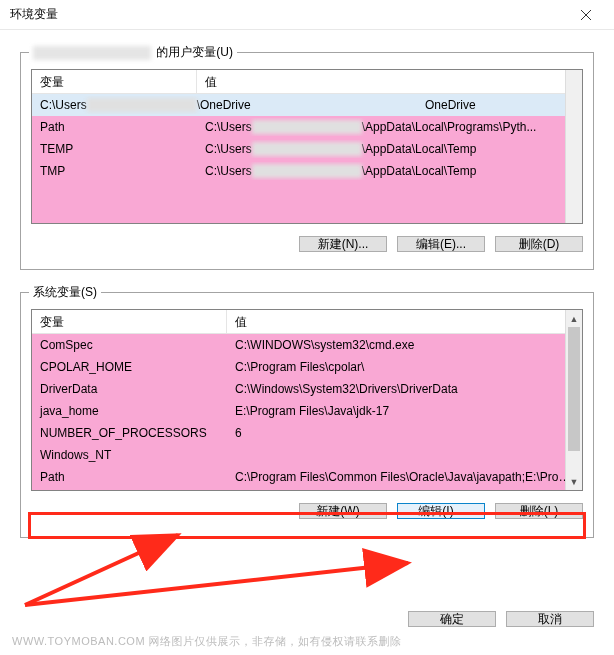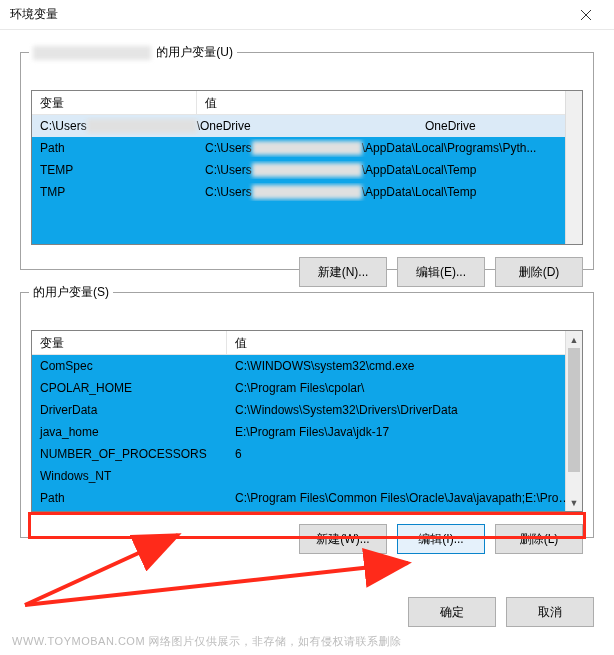--- a/index.html
+++ b/index.html
@@ -56,25 +56,24 @@
   display: inline-block;
   width: 118px;
   height: 14px;
   background: #e5e5e5;
   filter: blur(2px);
   vertical-align: middle;
   margin-right: 2px;
 }
 .tablewrap {
   border: 1px solid #828282;
-  background: #0ea5e9;
+  background: #f9a8d4;
   height: 155px;
   position: relative;
   overflow: hidden;
-  margin-top: 21px;
 }
 .tablewrap.sys { height: 182px; }
 .thead {
   display: flex;
   height: 24px;
   background: #fff;
   border-bottom: 1px solid #e5e5e5;
 }
 .thead .th {
   padding: 4px 8px;
@@ -122,21 +121,21 @@
 .sysscroll .track { flex:1; position:relative; }
 .sysscroll .thumb { position:absolute; left:2px; right:2px; top:0; height:85%; background:#c7c7c7; }
 .btnrow {
   display: flex;
   justify-content: flex-end;
   gap: 10px;
   margin-top: 12px;
 }
 .btn {
   min-width: 88px;
-  height: 30px;
+  height: 16px;
   border: 1px solid #adadad;
   background: #e1e1e1;
   font-size: 12px;
   display: flex;
   align-items: center;
   justify-content: center;
   cursor: pointer;
   font-family: inherit;
 }
 .btn.highlight { border: 1px solid #0a84cb; background:#e5f1fb; }
@@ -213,21 +212,21 @@
     </div>
 
     <div class="btnrow">
       <button class="btn">新建(N)...</button>
       <button class="btn">编辑(E)...</button>
       <button class="btn">删除(D)</button>
     </div>
   </div>
 
   <div class="section" style="height:246px;">
-    <div class="legend">的用户变量(S)</div>
+    <div class="legend">系统变量(S)</div>
 
     <div class="tablewrap sys">
       <div class="thead">
         <div class="th var" style="width:195px;">变量</div>
         <div class="th val">值</div>
       </div>
       <div class="tbody">
         <div class="row">
           <div class="cell var" style="width:195px;">ComSpec</div>
           <div class="cell val">C:\WINDOWS\system32\cmd.exe</div>

